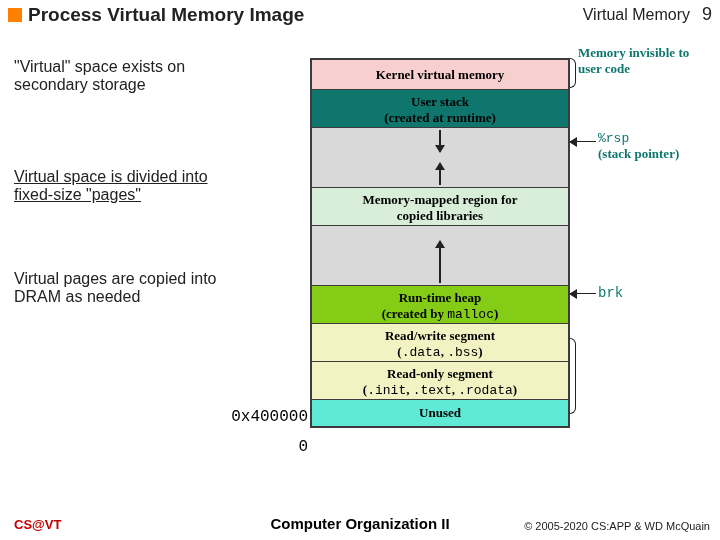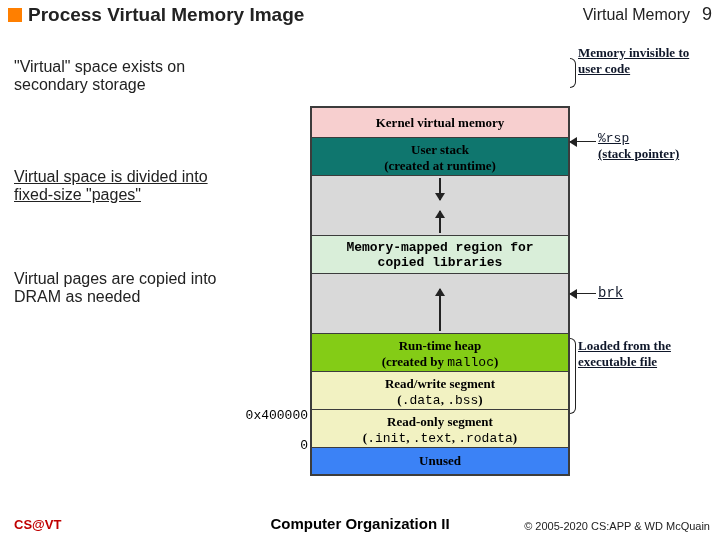--- a/index.html
+++ b/index.html
@@ -6,55 +6,55 @@
   html, body { width: 720px; height: 540px; font-family: Arial, Helvetica, sans-serif; background: #fff; }
   .slide { position: relative; width: 720px; height: 540px; }
   .title-bullet { position: absolute; left: 8px; top: 8px; width: 14px; height: 14px; background: #ff7f00; }
   .title { position: absolute; left: 28px; top: 4px; font-size: 19px; font-weight: bold; color: #222; }
   .hdr-right { position: absolute; right: 30px; top: 6px; font-size: 16px; color: #222; }
   .page-num { position: absolute; right: 8px; top: 4px; font-size: 18px; color: #222; }
   .note { position: absolute; font-size: 16px; color: #222; width: 210px; }
   .note1 { left: 14px; top: 58px; }
   .note2 { left: 14px; top: 168px; text-decoration: underline; }
   .note3 { left: 14px; top: 270px; }
-  .diagram { position: absolute; left: 310px; top: 58px; width: 260px; border: 2px solid #3c3c3c; margin-top: 48px; }
+  .diagram { position: absolute; left: 310px; top: 58px; width: 260px; border: 2px solid #3c3c3c; }
   .seg { border-bottom: 1px solid #3c3c3c; text-align: center; padding: 4px 2px; font-size: 13px; font-weight: bold; font-family: "Times New Roman", serif; }
   .seg:last-child { border-bottom: none; }
   .seg .mono { font-family: "Courier New", monospace; font-weight: normal; }
   .kvm  { background: #f7cfcf; height: 30px; line-height: 22px; }
   .ustk { background: #0f766e; height: 38px; }
   .gap  { background: #d9d9d9; position: relative; }
   .gap1 { height: 60px; }
   .gap2 { height: 60px; }
-  .mmap { background: #d9eed9; height: 38px; font-family: Liberation Mono, monospace; }
+  .mmap { background: #d9eed9; height: 38px; }
   .heap { background: #84cc16; height: 38px; }
   .rw   { background: #f2f2c2; height: 38px; }
   .ro   { background: #f2f2c2; height: 38px; }
-  .unused { background: #3b82f6; height: 26px; line-height: 18px; }
+  .unused { background: #5eead4; height: 26px; line-height: 18px; }
   .arrow-down, .arrow-up { position: absolute; left: 50%; transform: translateX(-50%); width: 2px; background: #222; }
   .arrow-down::after, .arrow-up::after { content: ""; position: absolute; left: -4px; border-left: 5px solid transparent; border-right: 5px solid transparent; }
   .arrow-down::after { bottom: -1px; border-top: 8px solid #222; }
   .arrow-up::after   { top: -1px; border-bottom: 8px solid #222; }
   .gap1 .arrow-down { top: 2px; height: 22px; }
   .gap1 .arrow-up   { bottom: 2px; height: 22px; }
   .gap2 .arrow-up   { bottom: 2px; height: 42px; }
-  .annot { position: absolute; font-size: 13px; color: #0f172a; text-decoration: underline; }
+  .annot { position: absolute; font-size: 13px; color: #0f766e; }
   .annot-mem { left: 578px; top: 45px; width: 130px; font-weight: bold; font-family: "Times New Roman", serif; }
   .annot-rsp { left: 598px; top: 130px; width: 110px; font-family: "Times New Roman", serif; font-weight: bold; }
   .annot-rsp .mono { font-family: "Courier New", monospace; font-weight: normal; }
   .annot-brk { left: 598px; top: 285px; font-family: "Courier New", monospace; font-size: 14px; }
   .annot-load { left: 578px; top: 338px; width: 130px; font-weight: bold; font-family: "Times New Roman", serif; }
   .brace { position: absolute; border: 1.5px solid #222; border-left: none; border-radius: 0 6px 6px 0; }
   .brace1 { left: 570px; top: 58px;  width: 6px; height: 30px; }
   .brace2 { left: 570px; top: 338px; width: 6px; height: 76px; }
   .ptr-line { position: absolute; height: 0; border-top: 1.5px solid #222; }
   .ptr-line::before { content: ""; position: absolute; left: -1px; top: -5px; border-top: 5px solid transparent; border-bottom: 5px solid transparent; border-right: 8px solid #222; }
   .ptr-rsp { left: 570px; top: 141px; width: 26px; }
   .ptr-brk { left: 570px; top: 293px; width: 26px; }
-  .addr { position: absolute; font-family: "Courier New", monospace; font-size: 13px; text-align: right; }
+  .addr { position: absolute; font-family: "Courier New", monospace; font-size: 16px; text-align: right; }
   .addr400 { left: 228px; top: 408px; width: 80px; }
   .addr0   { left: 294px; top: 438px; width: 14px; }
   .footer-left { position: absolute; left: 14px; bottom: 8px; font-size: 13px; color: #c00000; font-weight: bold; }
   .footer-left .at { color: #c00000; }
   .footer-mid { position: absolute; left: 0; right: 0; bottom: 8px; text-align: center; font-size: 15px; font-weight: bold; }
   .footer-right { position: absolute; right: 10px; bottom: 8px; font-size: 11px; color: #222; }
 </style>
 </head>
 <body>
 
@@ -113,21 +113,20 @@
   <div class="ptr-line ptr-rsp"></div>
   <div class="annot annot-rsp">
     <span class="mono">%rsp</span><br>
     <span>(stack pointer)</span>
   </div>
 
   <div class="ptr-line ptr-brk"></div>
   <div class="annot annot-brk">brk</div>
 
   <div class="brace brace2"></div>
-  <div class="annot annot-load">Loaded from the executable file</div>
 
   <div class="addr addr400">0x400000</div>
   <div class="addr addr0">0</div>
 
   <div class="footer-left">
     <span>CS</span><span class="at">@</span><span>VT</span>
   </div>
   <div class="footer-mid">Computer Organization II</div>
   <div class="footer-right">© 2005-2020 CS:APP &amp; WD McQuain</div>
 

